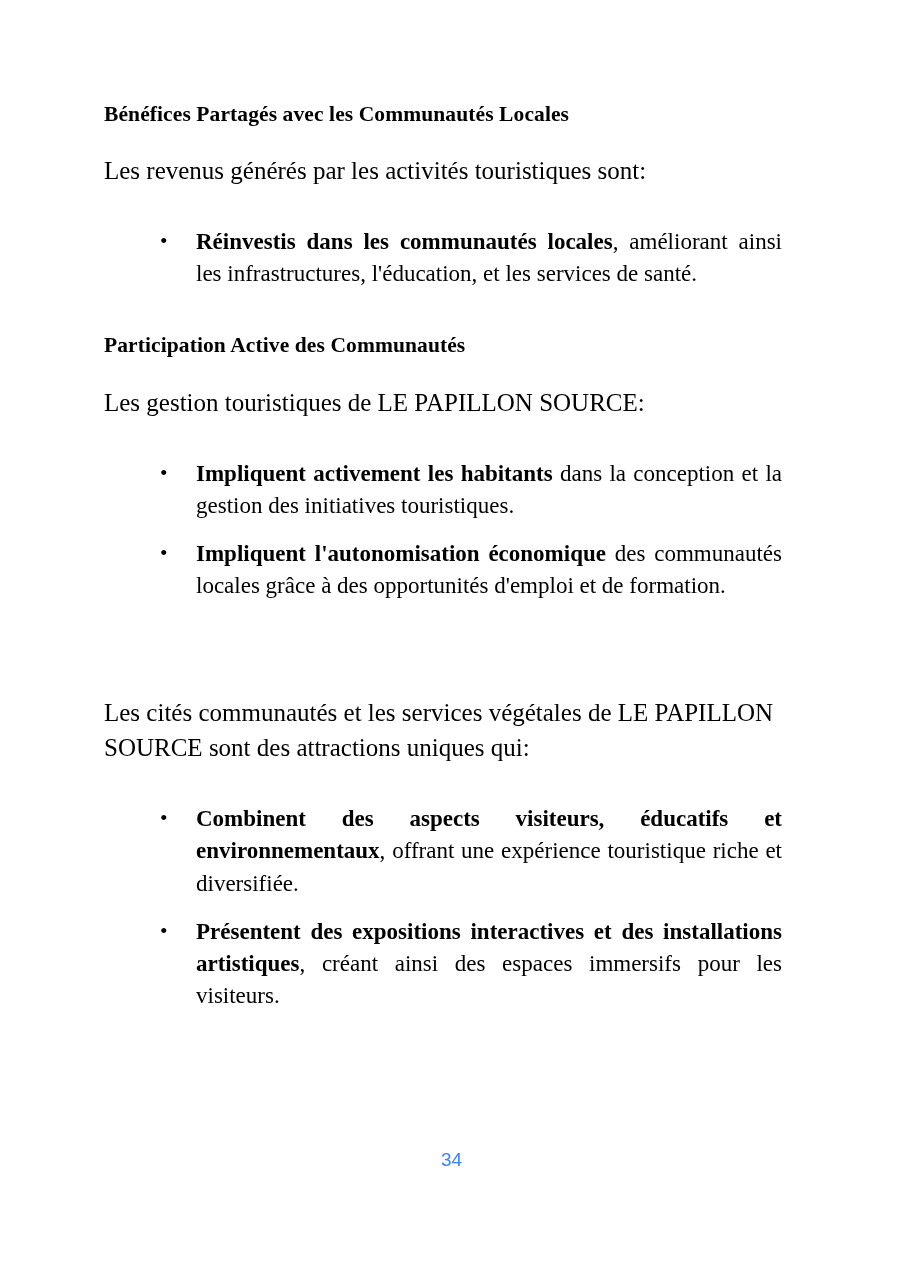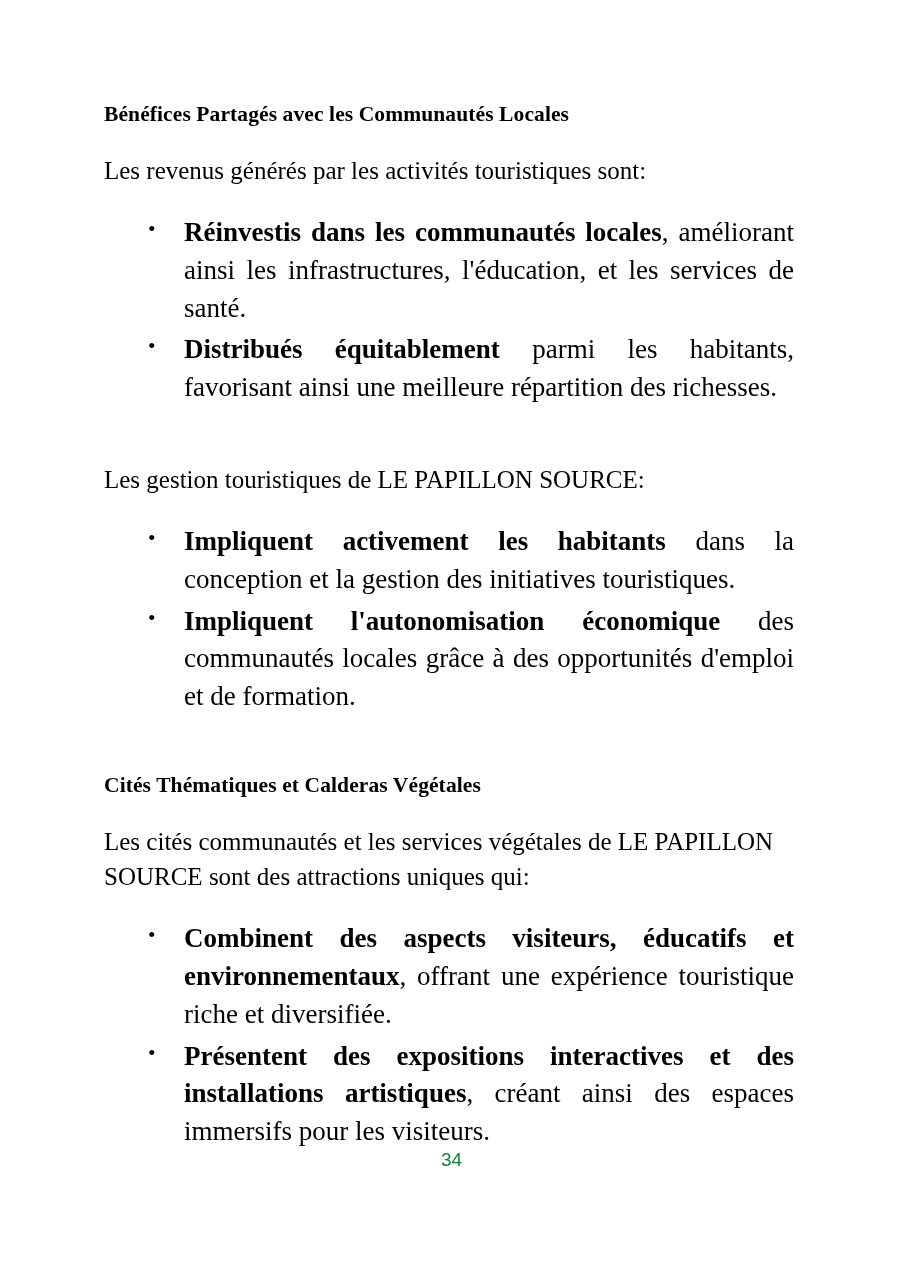--- a/index.html
+++ b/index.html
@@ -42,25 +42,25 @@
   }
 
   ul.bullets {
     list-style: none;
     margin: 0;
     padding: 0;
   }
   ul.bullets > li {
     position: relative;
     padding-left: 76px;
-    font-size: 27px;
+    font-size: 23px;
     line-height: 1.4;
     text-align: justify;
     text-justify: inter-word;
-    margin: 4px;
+    margin: 16px;
   }
   ul.bullets > li::before {
     content: "\2022";
     position: absolute;
     left: 40px;
     top: 0;
     font-size: 21.5px;
     line-height: 1.4;
   }
   ul.bullets > li .b {
@@ -74,63 +74,62 @@
   .gap-heading-to-heading { height: 26px; }
 
   .page-number {
     position: absolute;
     left: 0;
     right: 0;
     top: 1149px;
     text-align: center;
     font-family: "Liberation Sans", "DejaVu Sans", sans-serif;
     font-size: 19px;
-    color: #15803d;
+    color: #3b82f6;
   }
 </style>
 </head>
 <body>
 
 <div class="page">
 
   <div class="content">
 
     <h2 class="section-heading">Bénéfices Partagés avec les Communautés Locales</h2>
 
     <div class="gap-heading-to-para"></div>
 
     <p class="body-para">Les revenus générés par les activités touristiques sont:</p>
 
     <div class="gap-para-to-list"></div>
 
     <ul class="bullets">
       <li><span class="b">Réinvestis dans les communautés locales</span><span>, améliorant ainsi les infrastructures, l'éducation, et les services de santé.</span></li>
-      <li><span class="b">Distribués équitablement</span><span> parmi les habitants, favorisant ainsi une meilleure répartition des richesses.</span></li>
     </ul>
 
     <div class="gap-list-to-heading"></div>
 
+    <h2 class="section-heading">Participation Active des Communautés</h2>
 
     <div class="gap-heading-to-para"></div>
 
     <p class="body-para">Les gestion touristiques de LE PAPILLON SOURCE:</p>
 
     <div class="gap-para-to-list"></div>
 
     <ul class="bullets">
       <li><span class="b">Impliquent activement les habitants</span><span> dans la conception et la gestion des initiatives touristiques.</span></li>
       <li><span class="b">Impliquent l'autonomisation économique</span><span> des communautés locales grâce à des opportunités d'emploi et de formation.</span></li>
     </ul>
 
     <div class="gap-list-to-heading"></div>
 
 
     <div class="gap-heading-to-heading"></div>
 
-    <h2 class="section-heading">Cités Thématiques et Calderas Végétales</h2>
 
     <div class="gap-heading-to-para"></div>
 
     <p class="body-para"><span>Les </span><span class="b">cités communautés</span><span> et les </span><span class="b">services végétales</span><span> de LE PAPILLON SOURCE sont des attractions uniques qui:</span></p>
 
     <div class="gap-para-to-list"></div>
 
     <ul class="bullets">
       <li><span class="b">Combinent des aspects visiteurs, éducatifs et environnementaux</span><span>, offrant une expérience touristique riche et diversifiée.</span></li>
       <li><span class="b">Présentent des expositions interactives et des installations artistiques</span><span>, créant ainsi des espaces immersifs pour les visiteurs.</span></li>

